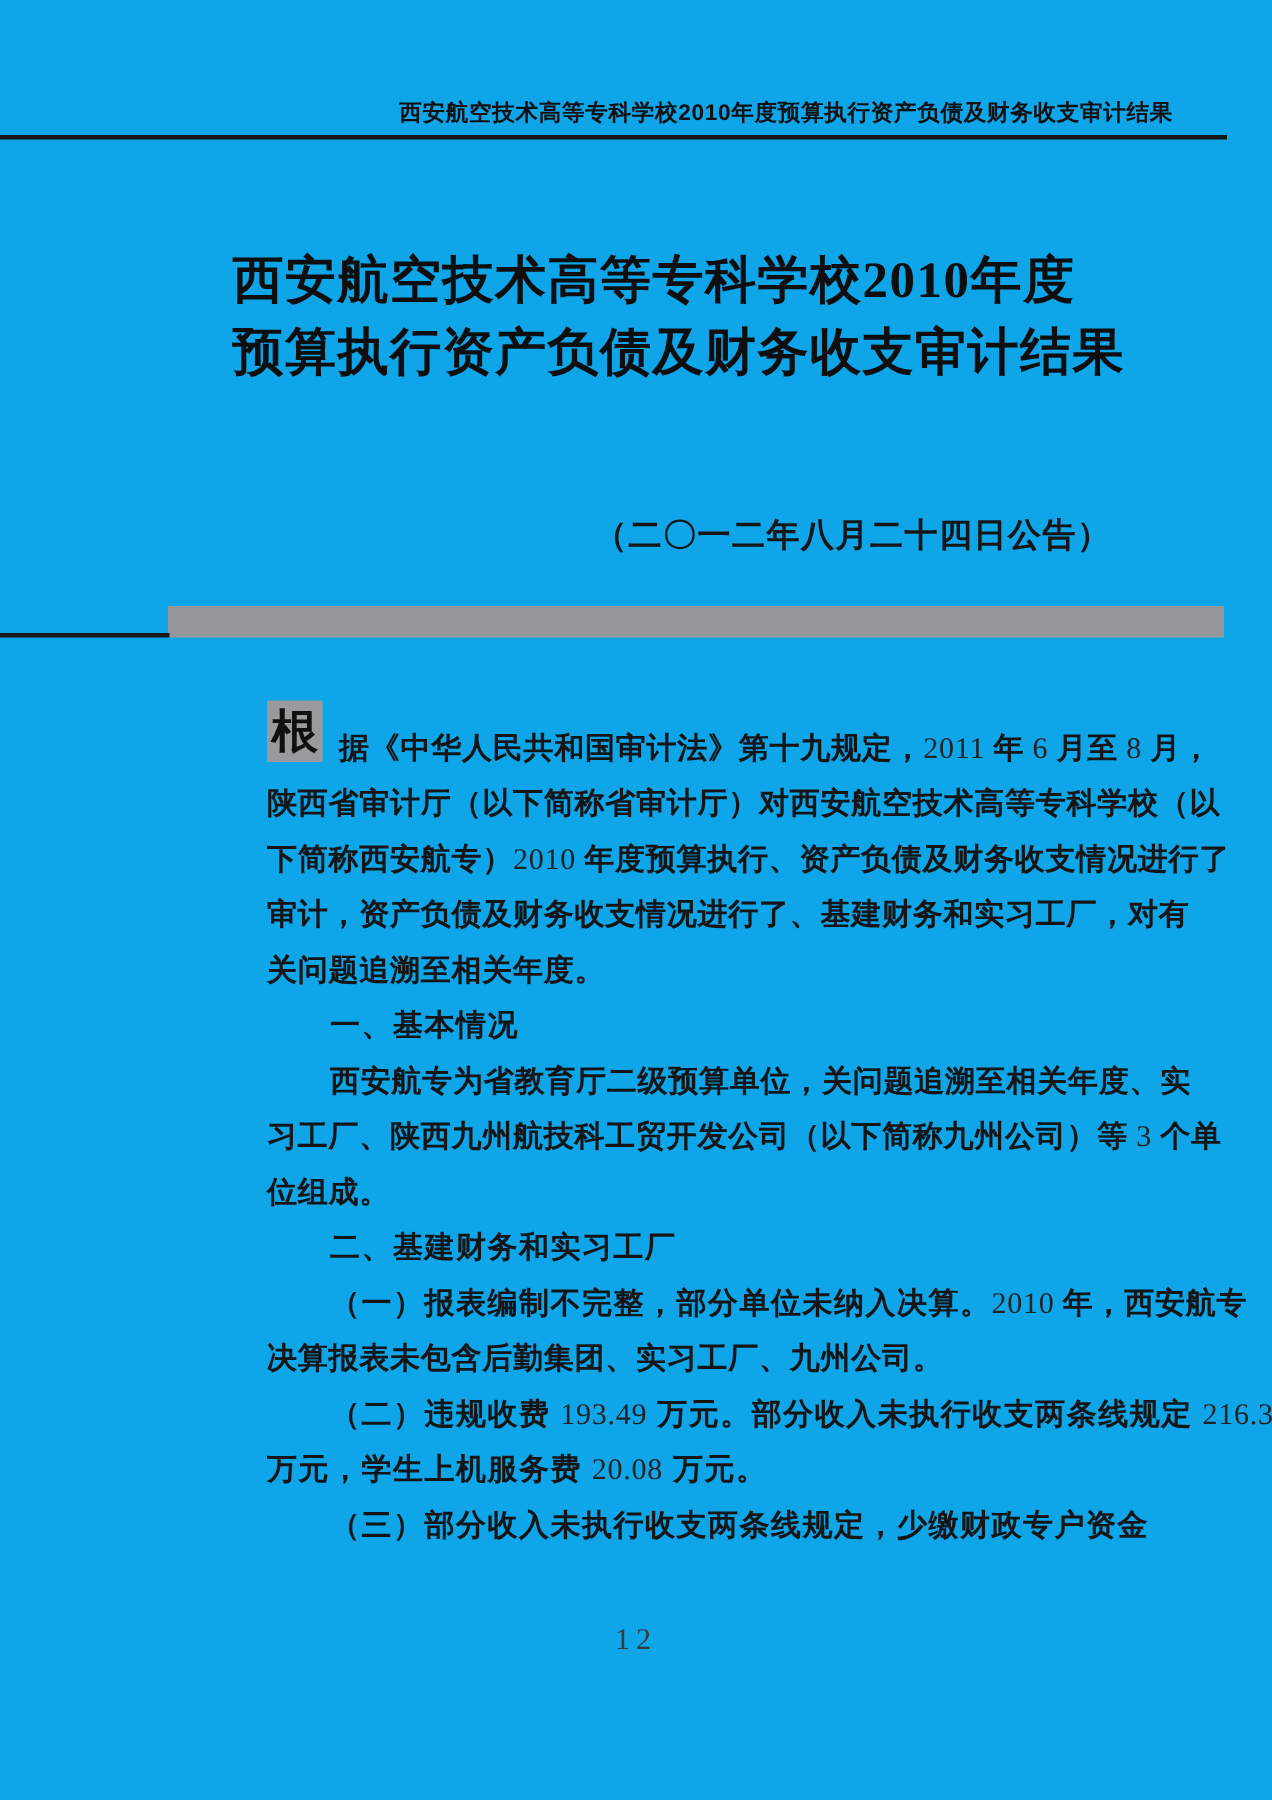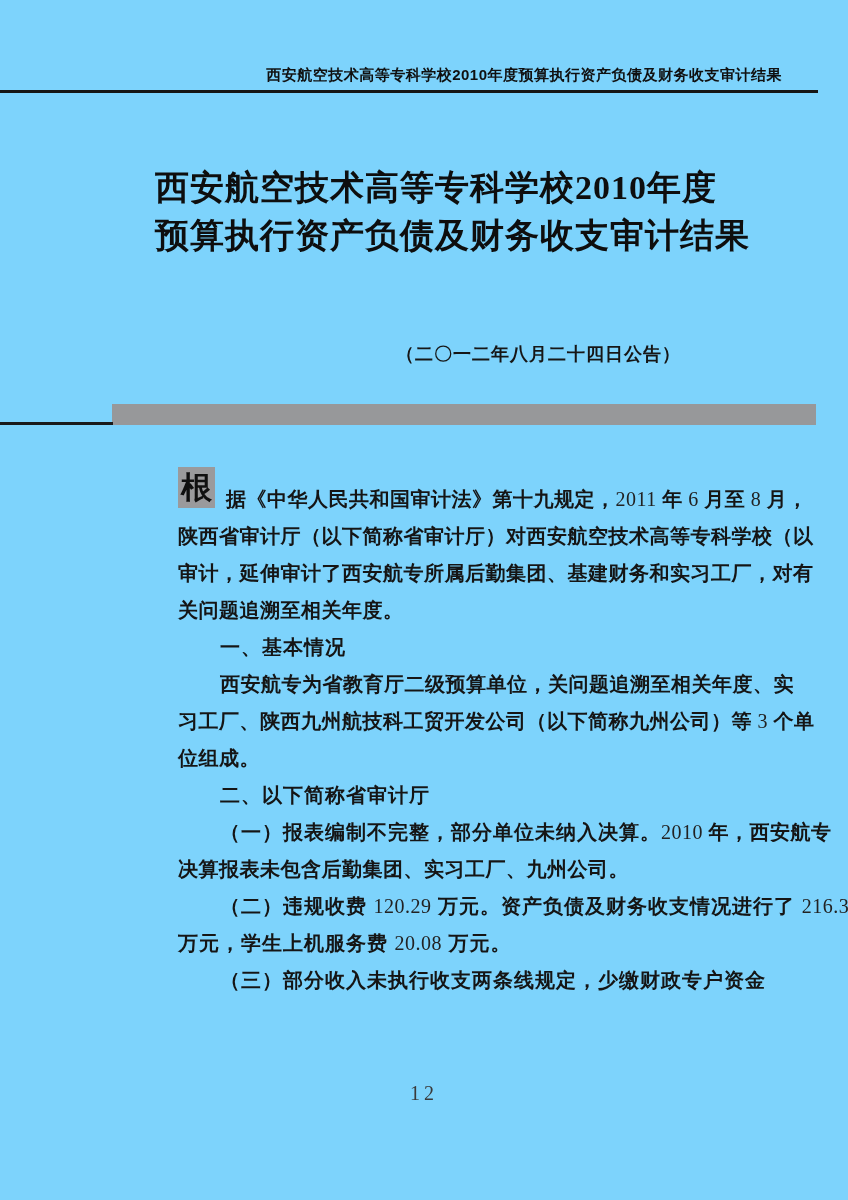--- a/index.html
+++ b/index.html
@@ -1,17 +1,17 @@
 <!DOCTYPE html>
 <html><head>
 <meta charset="utf-8">
 <style>
   html,body{margin:0;padding:0;background:#e8e8e8;}
   .page{
-    position:relative;width:848px;height:1200px;background:#7dd3fc;
+    position:relative;width:848px;height:1200px;background:#0ea5e9;
     margin:0 auto;overflow:hidden;
     font-family:"Liberation Serif",serif;color:#141414;
   }
   .running-header{
     position:absolute;top:66px;right:66px;
     font-family:"Liberation Sans",sans-serif;
     font-weight:700;font-size:15px;letter-spacing:0.5px;color:#101010;
     white-space:nowrap;
   }
   .header-rule{
@@ -19,21 +19,21 @@
   }
   .title-block{
     position:absolute;left:155px;top:164px;
     font-family:"Liberation Serif",serif;font-weight:700;
     font-size:34px;line-height:48px;letter-spacing:1px;color:#0e0e0e;
     white-space:nowrap;
   }
   .date-line{
     position:absolute;left:396px;top:342px;
     font-family:Liberation Mono, monospace;font-weight:700;
-    font-size:18px;letter-spacing:1px;color:#161616;white-space:nowrap;
+    font-size:22px;letter-spacing:1px;color:#161616;white-space:nowrap;
   }
   .gray-bar{
     position:absolute;left:112px;top:404px;width:704px;height:21px;
   }
   .left-rule{
     position:absolute;left:0;top:422px;width:113px;height:3px;background:#1a1a1a;
   }
   .drop-cap{
     position:absolute;left:178px;top:467px;width:37px;height:41px;
     display:flex;align-items:center;justify-content:center;
@@ -71,29 +71,30 @@
   <div class="date-line">（二〇一二年八月二十四日公告）</div>
 
   <div class="gray-bar" style="background: rgb(151, 152, 154);"></div>
   <div class="left-rule"></div>
 
   <div class="drop-cap" style="background: rgb(154, 154, 156);">根</div>
 
   <div class="body-text">
       <div class="line first"><span class="sg-r">据《中华人民共和国审计法》第十九规定，</span><span class="sg-n">2011</span><span class="sg-r"> 年 </span><span class="sg-n">6</span><span class="sg-r"> 月至 </span><span class="sg-n">8</span><span class="sg-r"> 月，</span></div>
       <div class="line"><span class="sg-r">陕西省审计厅（以下简称省审计厅）对西安航空技术高等专科学校（以</span></div>
-      <div class="line"><span class="sg-r">审计，延伸审计了西安航专所属后勤集团、基建财务和实习工厂，对有</span></div>
+      <div class="line"><span class="sg-r">下简称西安航专）</span><span class="sg-n">2010</span><span class="sg-r"> 年度预算执行、资产负债及财务收支情况进行了</span></div>
+      <div class="line"><span class="sg-r">审计，资产负债及财务收支情况进行了、基建财务和实习工厂，对有</span></div>
       <div class="line"><span class="sg-r">关问题追溯至相关年度。</span></div>
       <div class="line indent"><span class="sg-h">一、基本情况</span></div>
       <div class="line indent"><span class="sg-r">西安航专为省教育厅二级预算单位，关问题追溯至相关年度、实</span></div>
       <div class="line"><span class="sg-r">习工厂、陕西九州航技科工贸开发公司（以下简称九州公司）等 </span><span class="sg-n">3</span><span class="sg-r"> 个单</span></div>
       <div class="line"><span class="sg-r">位组成。</span></div>
-      <div class="line indent"><span class="sg-h">二、以下简称省审计厅</span></div>
+      <div class="line indent"><span class="sg-h">二、基建财务和实习工厂</span></div>
       <div class="line indent"><span class="sg-h">（一）报表编制不完整，部分单位未纳入决算。</span><span class="sg-n">2010</span><span class="sg-r"> 年，西安航专</span></div>
       <div class="line"><span class="sg-r">决算报表未包含后勤集团、实习工厂、九州公司。</span></div>
-      <div class="line indent"><span class="sg-h">（二）违规收费 </span><span class="sg-n">120.29</span><span class="sg-h"> 万元。资产负债及财务收支情况进行了 </span><span class="sg-n">216.30</span></div>
+      <div class="line indent"><span class="sg-h">（二）违规收费 </span><span class="sg-n">193.49</span><span class="sg-h"> 万元。部分收入未执行收支两条线规定 </span><span class="sg-n">216.30</span></div>
       <div class="line"><span class="sg-h">万元，学生上机服务费 </span><span class="sg-n">20.08</span><span class="sg-h"> 万元。</span></div>
       <div class="line indent"><span class="sg-h">（三）部分收入未执行收支两条线规定，少缴财政专户资金</span></div>
     </div>
 
   <div class="page-number">12</div>
 
 </div>
 
 </body></html>

